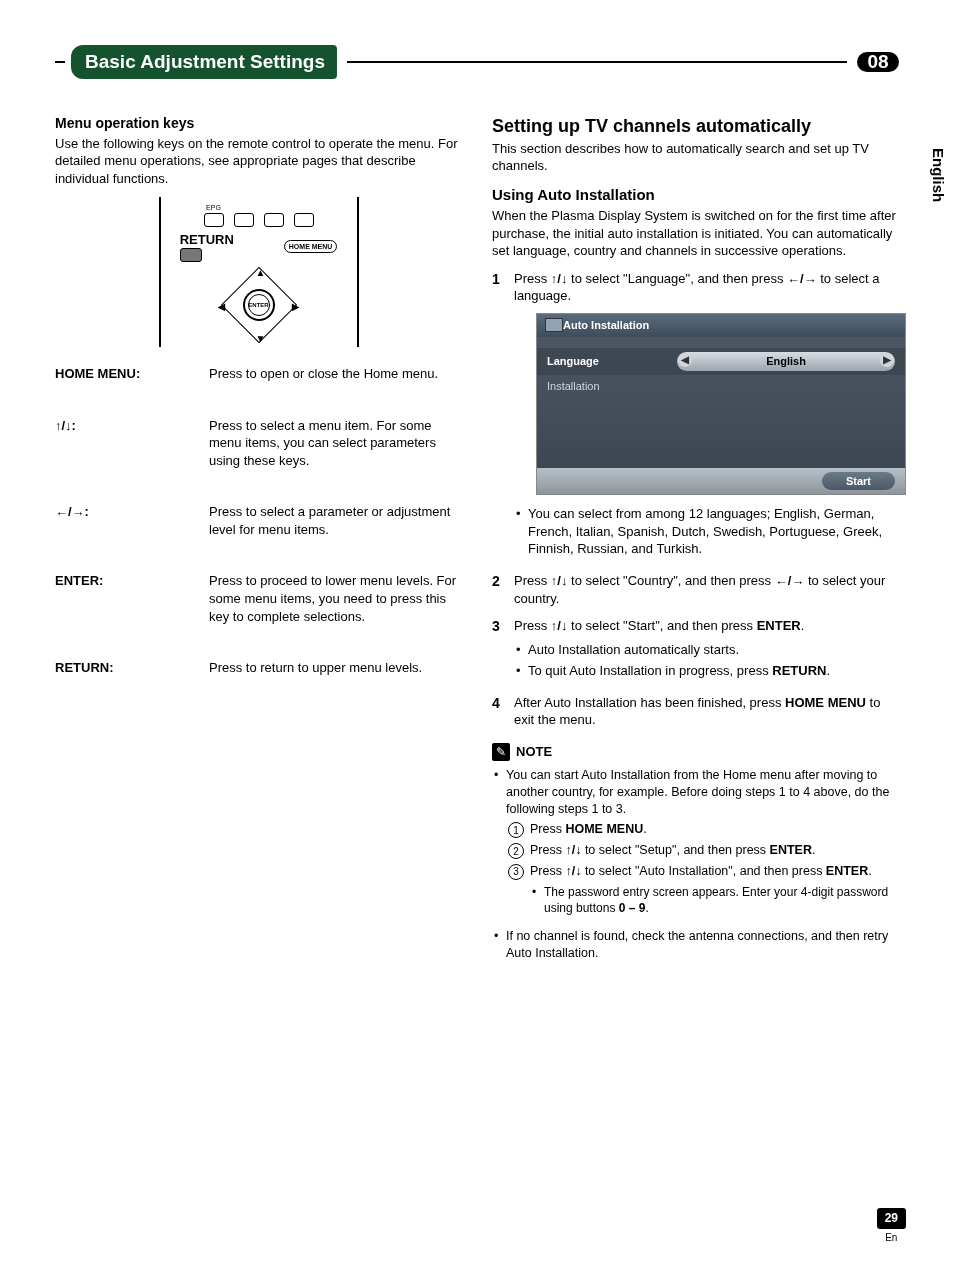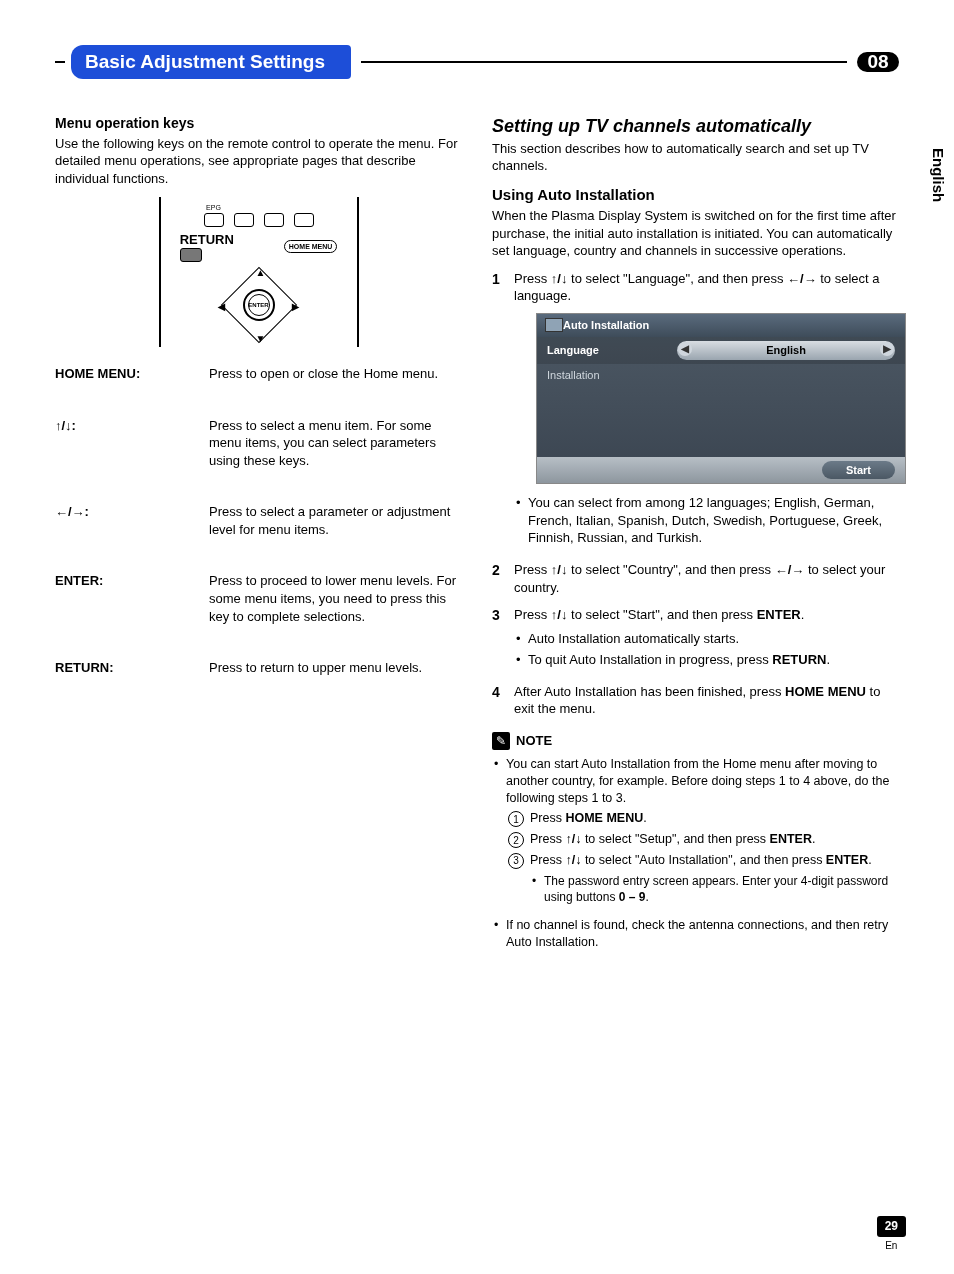--- a/index.html
+++ b/index.html
@@ -13,25 +13,25 @@
     height: 1274px;
     position: relative;
     padding: 45px 55px 30px 55px;
   }
   .chapter-title-bar {
     display: flex;
     align-items: center;
     margin-bottom: 35px;
   }
   .chapter-title-bar .label {
-    background: #1d4ed8;
+    background: #14532d;
     color: #fff;
     font-weight: bold;
     font-size: 19px;
-    padding: 4px 26px 4px 14px;
+    padding: 4px 12px 4px 14px;
     border-radius: 12px 0 0 12px;
     border-top-right-radius: 4px;
     border-bottom-right-radius: 4px;
     margin-left: 6px;
   }
   .chapter-title-bar .line {
     flex: 1;
     height: 2px;
     background: #000;
     margin: 0 10px;
@@ -52,21 +52,21 @@
     width: 10px;
     height: 2px;
     background:#000;
   }
   .columns {
     display: flex;
     gap: 30px;
   }
   .col { flex: 1; min-width: 0; }
   h2 { font-size: 14px; font-weight: bold; margin-bottom: 2px; }
-  h1 { font-size: 18px; font-weight: bold; margin-bottom: 2px; font-style: italic; }
+  h1 { font-size: 18px; font-weight: bold; margin-bottom: 2px; }
   h3 { font-size: 15px; font-weight: bold; margin-bottom: 2px; }
   p { margin-bottom: 10px; }
   .remote-diagram {
     width: 200px;
     height: 150px;
     margin: 8px auto 18px auto;
     border-left: 2px solid #000;
     border-right: 2px solid #000;
     display:flex;
     flex-direction:column;
@@ -113,21 +113,21 @@
     background: linear-gradient(#4e5a66,#3a4450);
     border: 1px solid #888;
   }
   .osd-title {
     background: linear-gradient(#5a6b7d,#3e4c5a);
     padding: 4px 8px;
     font-weight: bold;
     display:flex;align-items:center;
   }
   .osd-title .ico{width:18px;height:14px;background:#8fa3b5;border:1px solid #333;display:inline-block;}
-  .osd-body { padding: 0; }
+  .osd-body { padding: 0; margin-top: 11px; }
   .osd-row { display:flex; align-items:center; padding:4px 10px;}
   .osd-row.sel { background: rgba(0,0,0,0.15);}
   .osd-row .label{flex:0 0 130px;color:#cfd6dd;}
   .osd-row.sel .label{color:#fff;font-weight:bold;}
   .osd-pill {
     flex:1;
     background: linear-gradient(#6b7a88,#4b5864);
     border-radius: 10px;
     text-align:center;
     padding:2px 4px;
@@ -166,21 +166,21 @@
   .sub-bullet{list-style:none;margin-top:4px;}
   .sub-bullet>li{position:relative;padding-left:14px;margin-bottom:12px;font-size:12px;}
   .sub-bullet>li::before{content:"•";position:absolute;left:2px;}
   .lang-tab{
     position:absolute;right:2px;top:140px;
     writing-mode: vertical-rl;
     font-weight:bold;font-size:15px;
     padding:8px 4px;
   }
   .page-footer{
-    position:absolute;right:48px;bottom:22px;text-align:center;
+    position:absolute;right:48px;bottom:30px;text-align:center;
   }
   .page-footer .pn{
     background:#000;color:#fff;font-weight:bold;font-size:12px;
     padding:2px 8px;border-radius:3px;display:inline-block;
   }
   .page-footer .lc{font-size:10px;margin-top:2px;}
   b{font-weight:bold;}
 </style>
 </head>
 <body>

